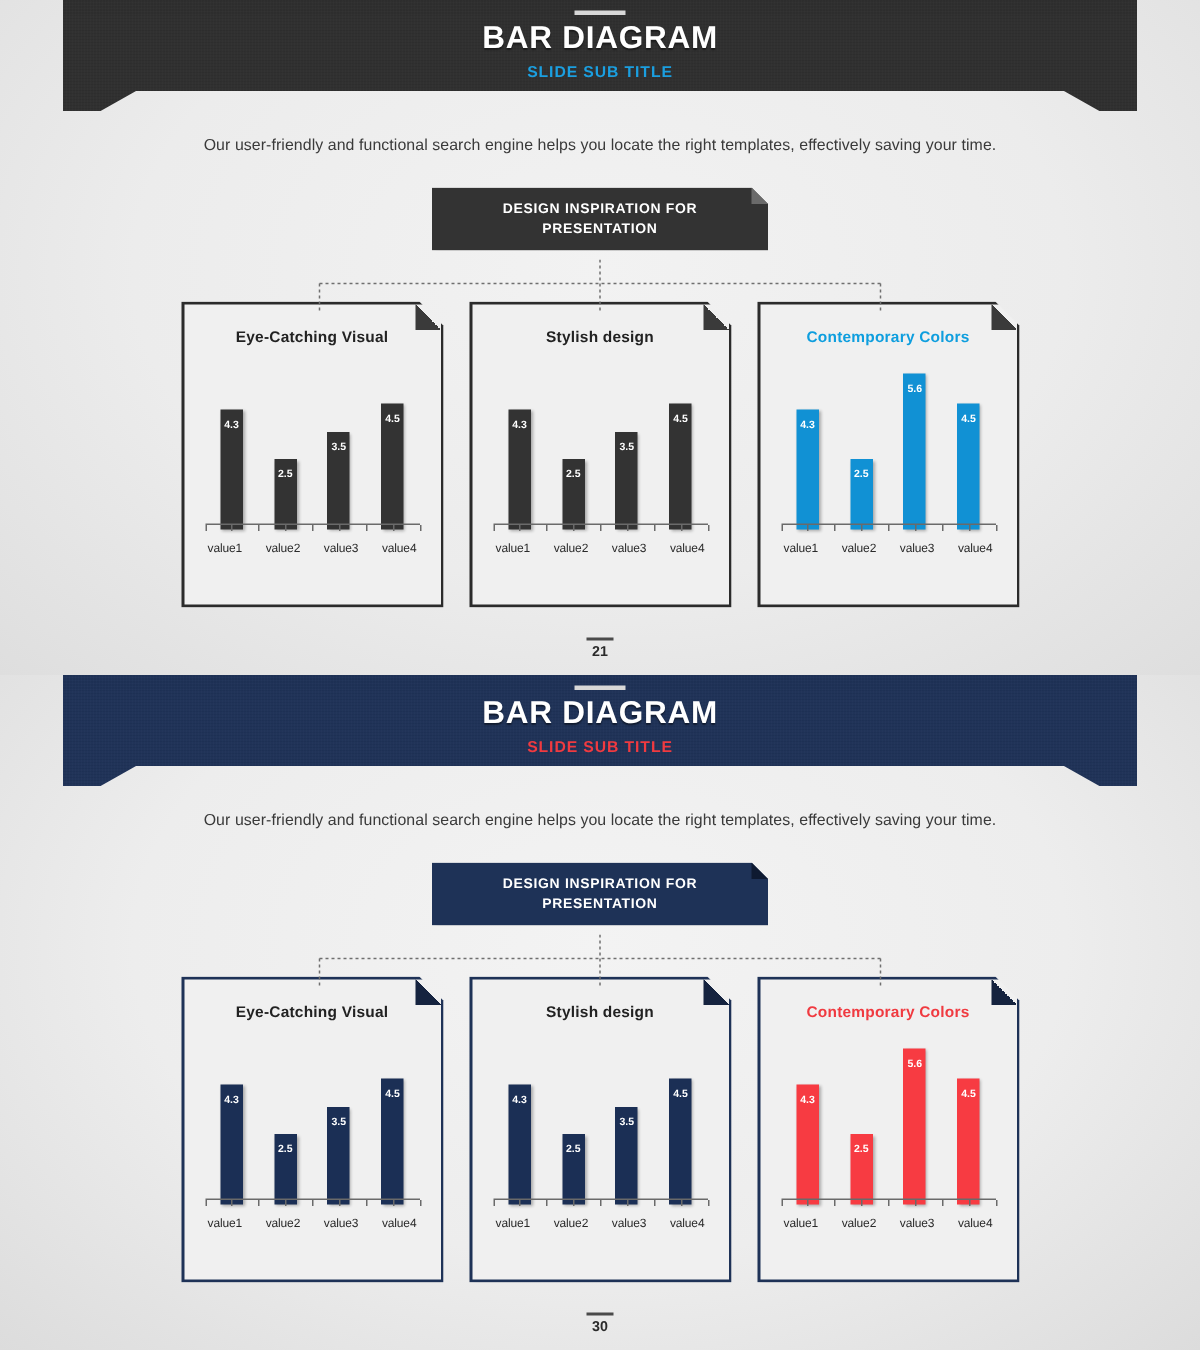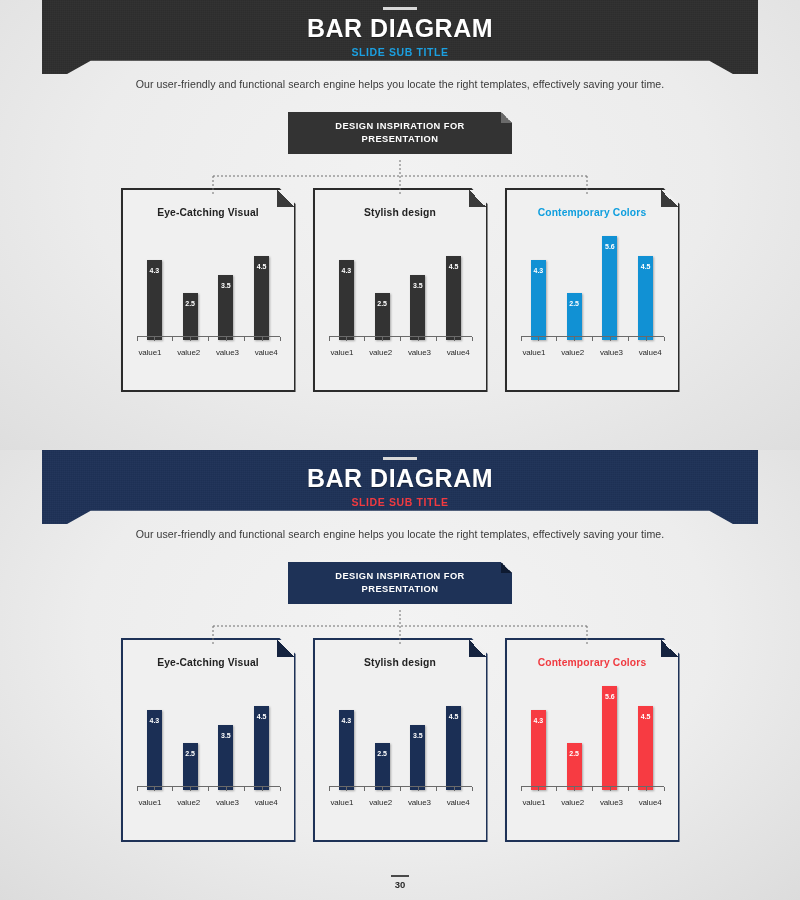--- a/index.html
+++ b/index.html
@@ -64,41 +64,42 @@
     padding-top: 7px;
     z-index: 3;
   }
   .banner-tick {
     width: 34px;
     height: 3px;
     background: #d8d8d8;
     margin-bottom: 5px;
   }
   .banner-title {
-    font-size: 25px;
+    font-size: 21px;
     font-weight: bold;
     letter-spacing: .5px;
     color: #ffffff;
     line-height: 1.05;
     text-shadow: 0 1px 1px rgba(0,0,0,.45);
   }
   .banner-sub {
     font-size: 10.5px;
     font-weight: bold;
     letter-spacing: .6px;
     margin-top: 5px;
     color: #1b9fe0;
   }
   .slide-b .banner-sub { color: #f03a40; }
 
   
   .desc {
     text-align: center;
     font-size: 10.6px;
     color: #3a3a3a;
+    margin-top: 13px;
     letter-spacing: .05px;
   }
 
   
   .root-wrap {
     position: relative;
     width: 800px;
     height: 48px;
     margin-top: 22px;
   }
@@ -398,20 +399,24 @@
             </div>
             <div class="xlabels">
               <span>value1</span>
               <span>value2</span>
               <span>value3</span>
               <span>value4</span>
             </div>
           </div>
         </div>
       </div>
+      <div class="pagenum">
+        <div class="pagenum-rule"></div>
+        <div class="pagenum-text">21</div>
+      </div>
     </div>
     <div class="slide slide-b">
       <div class="banner-wrap">
         <div class="banner"></div>
         <div class="banner-inner">
           <div class="banner-tick"></div>
           <div class="banner-title">BAR DIAGRAM</div>
           <div class="banner-sub">SLIDE SUB TITLE</div>
         </div>
       </div>

